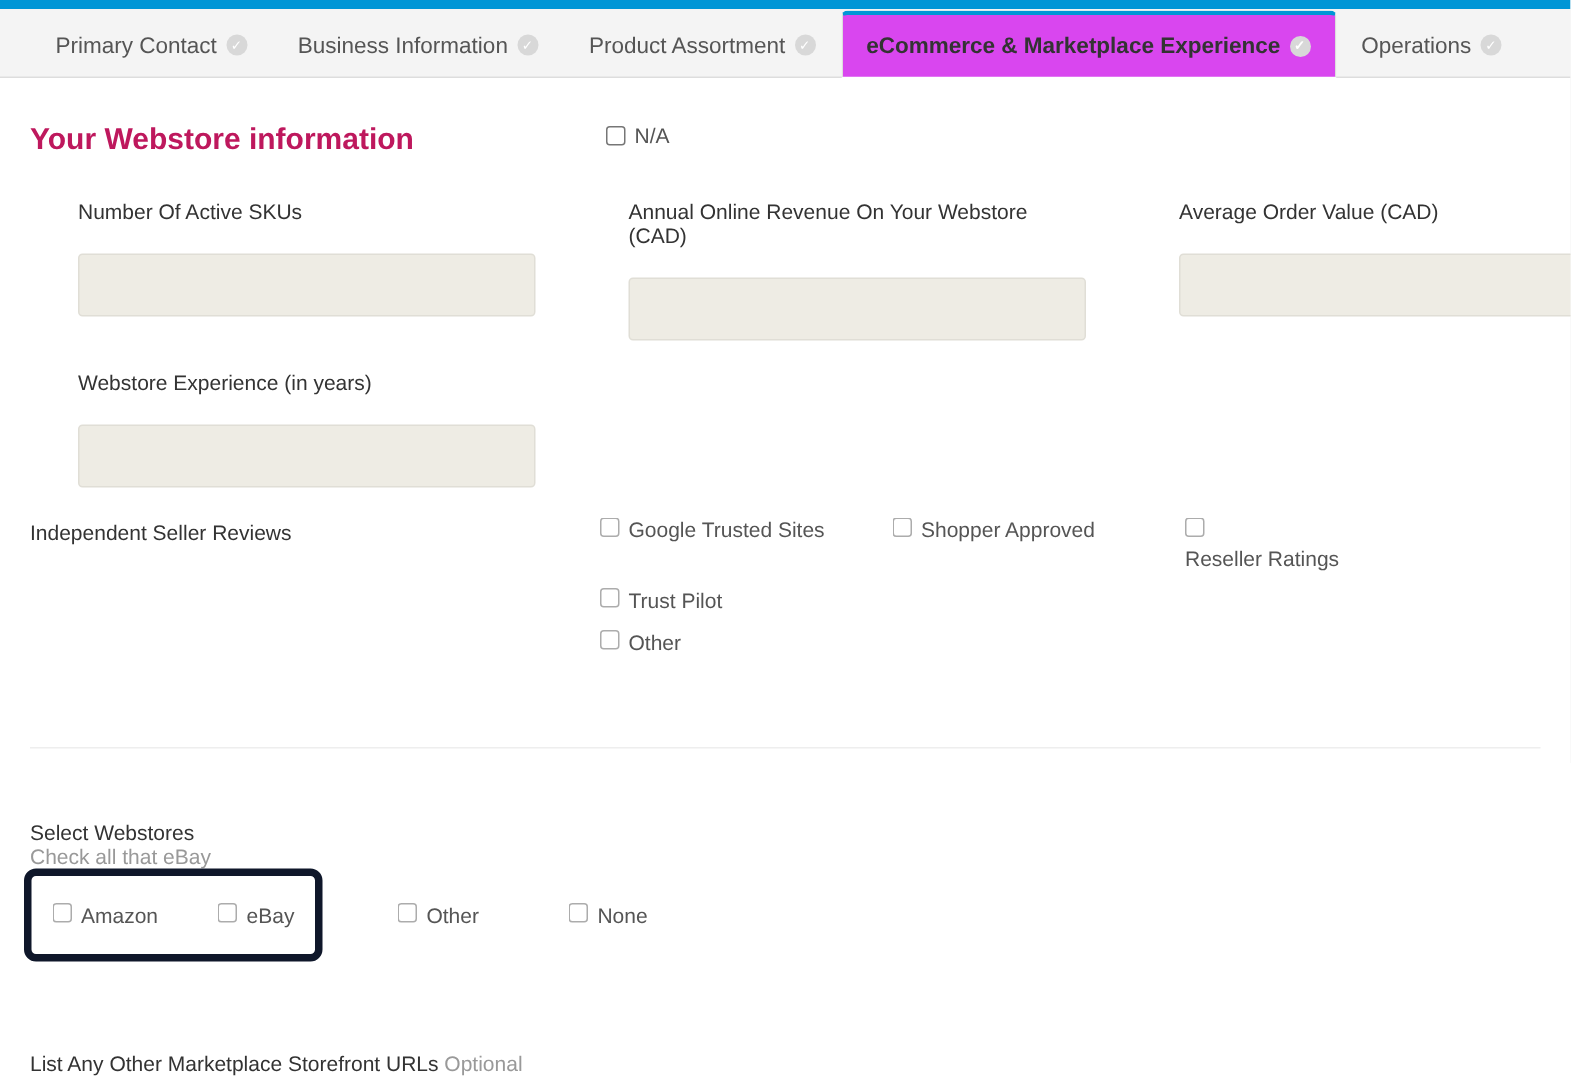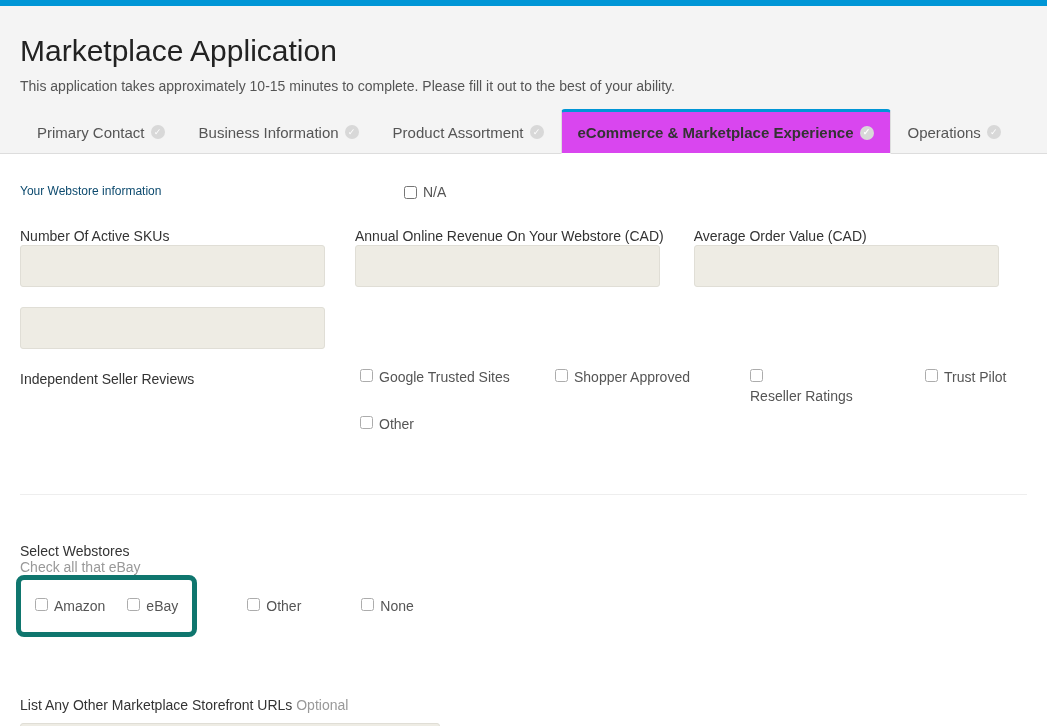--- a/index.html
+++ b/index.html
@@ -80,63 +80,65 @@
       background: #fff;
       padding: 30px 20px 20px 20px;
       border-top: none;
     }
     .section-row {
       display: flex;
       align-items: flex-start;
       margin-bottom: 28px;
     }
     .section-title {
-      font-size: 12px;
-      font-weight: 400;
-      color: #0c4a6e;
+      font-size: 20px;
+      font-weight: 700;
+      color: #be185d;
       width: 340px;
       flex-shrink: 0;
     }
     .na-wrap {
       display: flex;
       align-items: center;
       gap: 6px;
       font-size: 14px;
       color: #555;
       padding-left: 44px;
     }
     .field-row {
       display: flex;
       gap: 30px;
       margin-bottom: 20px;
     }
     .field {
       display: flex;
       flex-direction: column;
-      gap: 1px;
+      gap: 20px;
+      margin-left: 32px;
     }
     .field-label {
       font-size: 14px;
       color: #333;
     }
     .text-input {
       background: #eeece4;
       border: 1px solid #e0ded6;
       border-radius: 3px;
       height: 42px;
       padding: 8px 10px;
       font-size: 14px;
       color: #333;
     }
     .w-300 { width: 305px; }
     .w-420 { width: 420px; }
     .checkbox-group-row {
       display: flex;
       align-items: flex-start;
       margin-bottom: 12px;
+      gap: 40px;
     }
     .group-label {
       width: 340px;
       flex-shrink: 0;
       font-size: 14px;
       color: #333;
       padding-top: 2px;
     }
     .group-sublabel {
       color: #999;
@@ -162,25 +164,25 @@
       accent-color: #999;
       opacity: 0.6;
     }
     .review-opts .check-opt:nth-child(1){ width: 195px; }
     .review-opts .check-opt:nth-child(2){ width: 195px; }
     .review-opts .check-opt:nth-child(3){ width: 175px; flex-direction: column; }
     .review-opts .check-opt:nth-child(4){ width: 100px; }
     .review-opts .check-opt:nth-child(5){ width: 100%; }
 
     .highlight-box {
-      border: 5px solid #0f766e;
+      border: 5px solid #0f172a;
       border-radius: 8px;
       padding: 18px 14px;
       display: inline-flex;
-      gap: 22px;
+      gap: 40px;
       margin-left: -4px;
     }
     .webstore-row {
       display: flex;
       align-items: flex-start;
       flex-direction: column;
     }
     .webstore-opts {
       display: flex;
       align-items: center;
@@ -207,24 +209,20 @@
       margin-top: 40px;
     }
   </style>
 </head>
 <body>
 
 <div class="top-bar"></div>
 
 <div class="page">
 
-  <div class="header">
-    <h1 class="page-title">Marketplace Application</h1>
-    <p class="page-subtitle">This application takes approximately 10-15 minutes to complete. Please fill it out to the best of your ability.</p>
-  </div>
 
   <div class="tabs">
     <div class="tab">
       <span>Primary Contact</span>
       <span class="check-icon">✓</span>
     </div>
     <div class="tab">
       <span>Business Information</span>
       <span class="check-icon">✓</span>
     </div>
@@ -262,20 +260,21 @@
         <input class="text-input w-300" type="text" style="">
       </div>
       <div class="field">
         <label class="field-label">Average Order Value (CAD)</label>
         <input class="text-input w-300" type="text" style="">
       </div>
     </div>
 
     <div class="field-row">
       <div class="field">
+        <label class="field-label">Webstore Experience (in years)</label>
         <input class="text-input w-300" type="text" style="">
       </div>
     </div>
 
     <div class="checkbox-group-row">
       <div class="group-label">Independent Seller Reviews</div>
       <div class="check-options review-opts">
         <label class="check-opt">
           <input type="checkbox" style="">
           <span>Google Trusted Sites</span>

